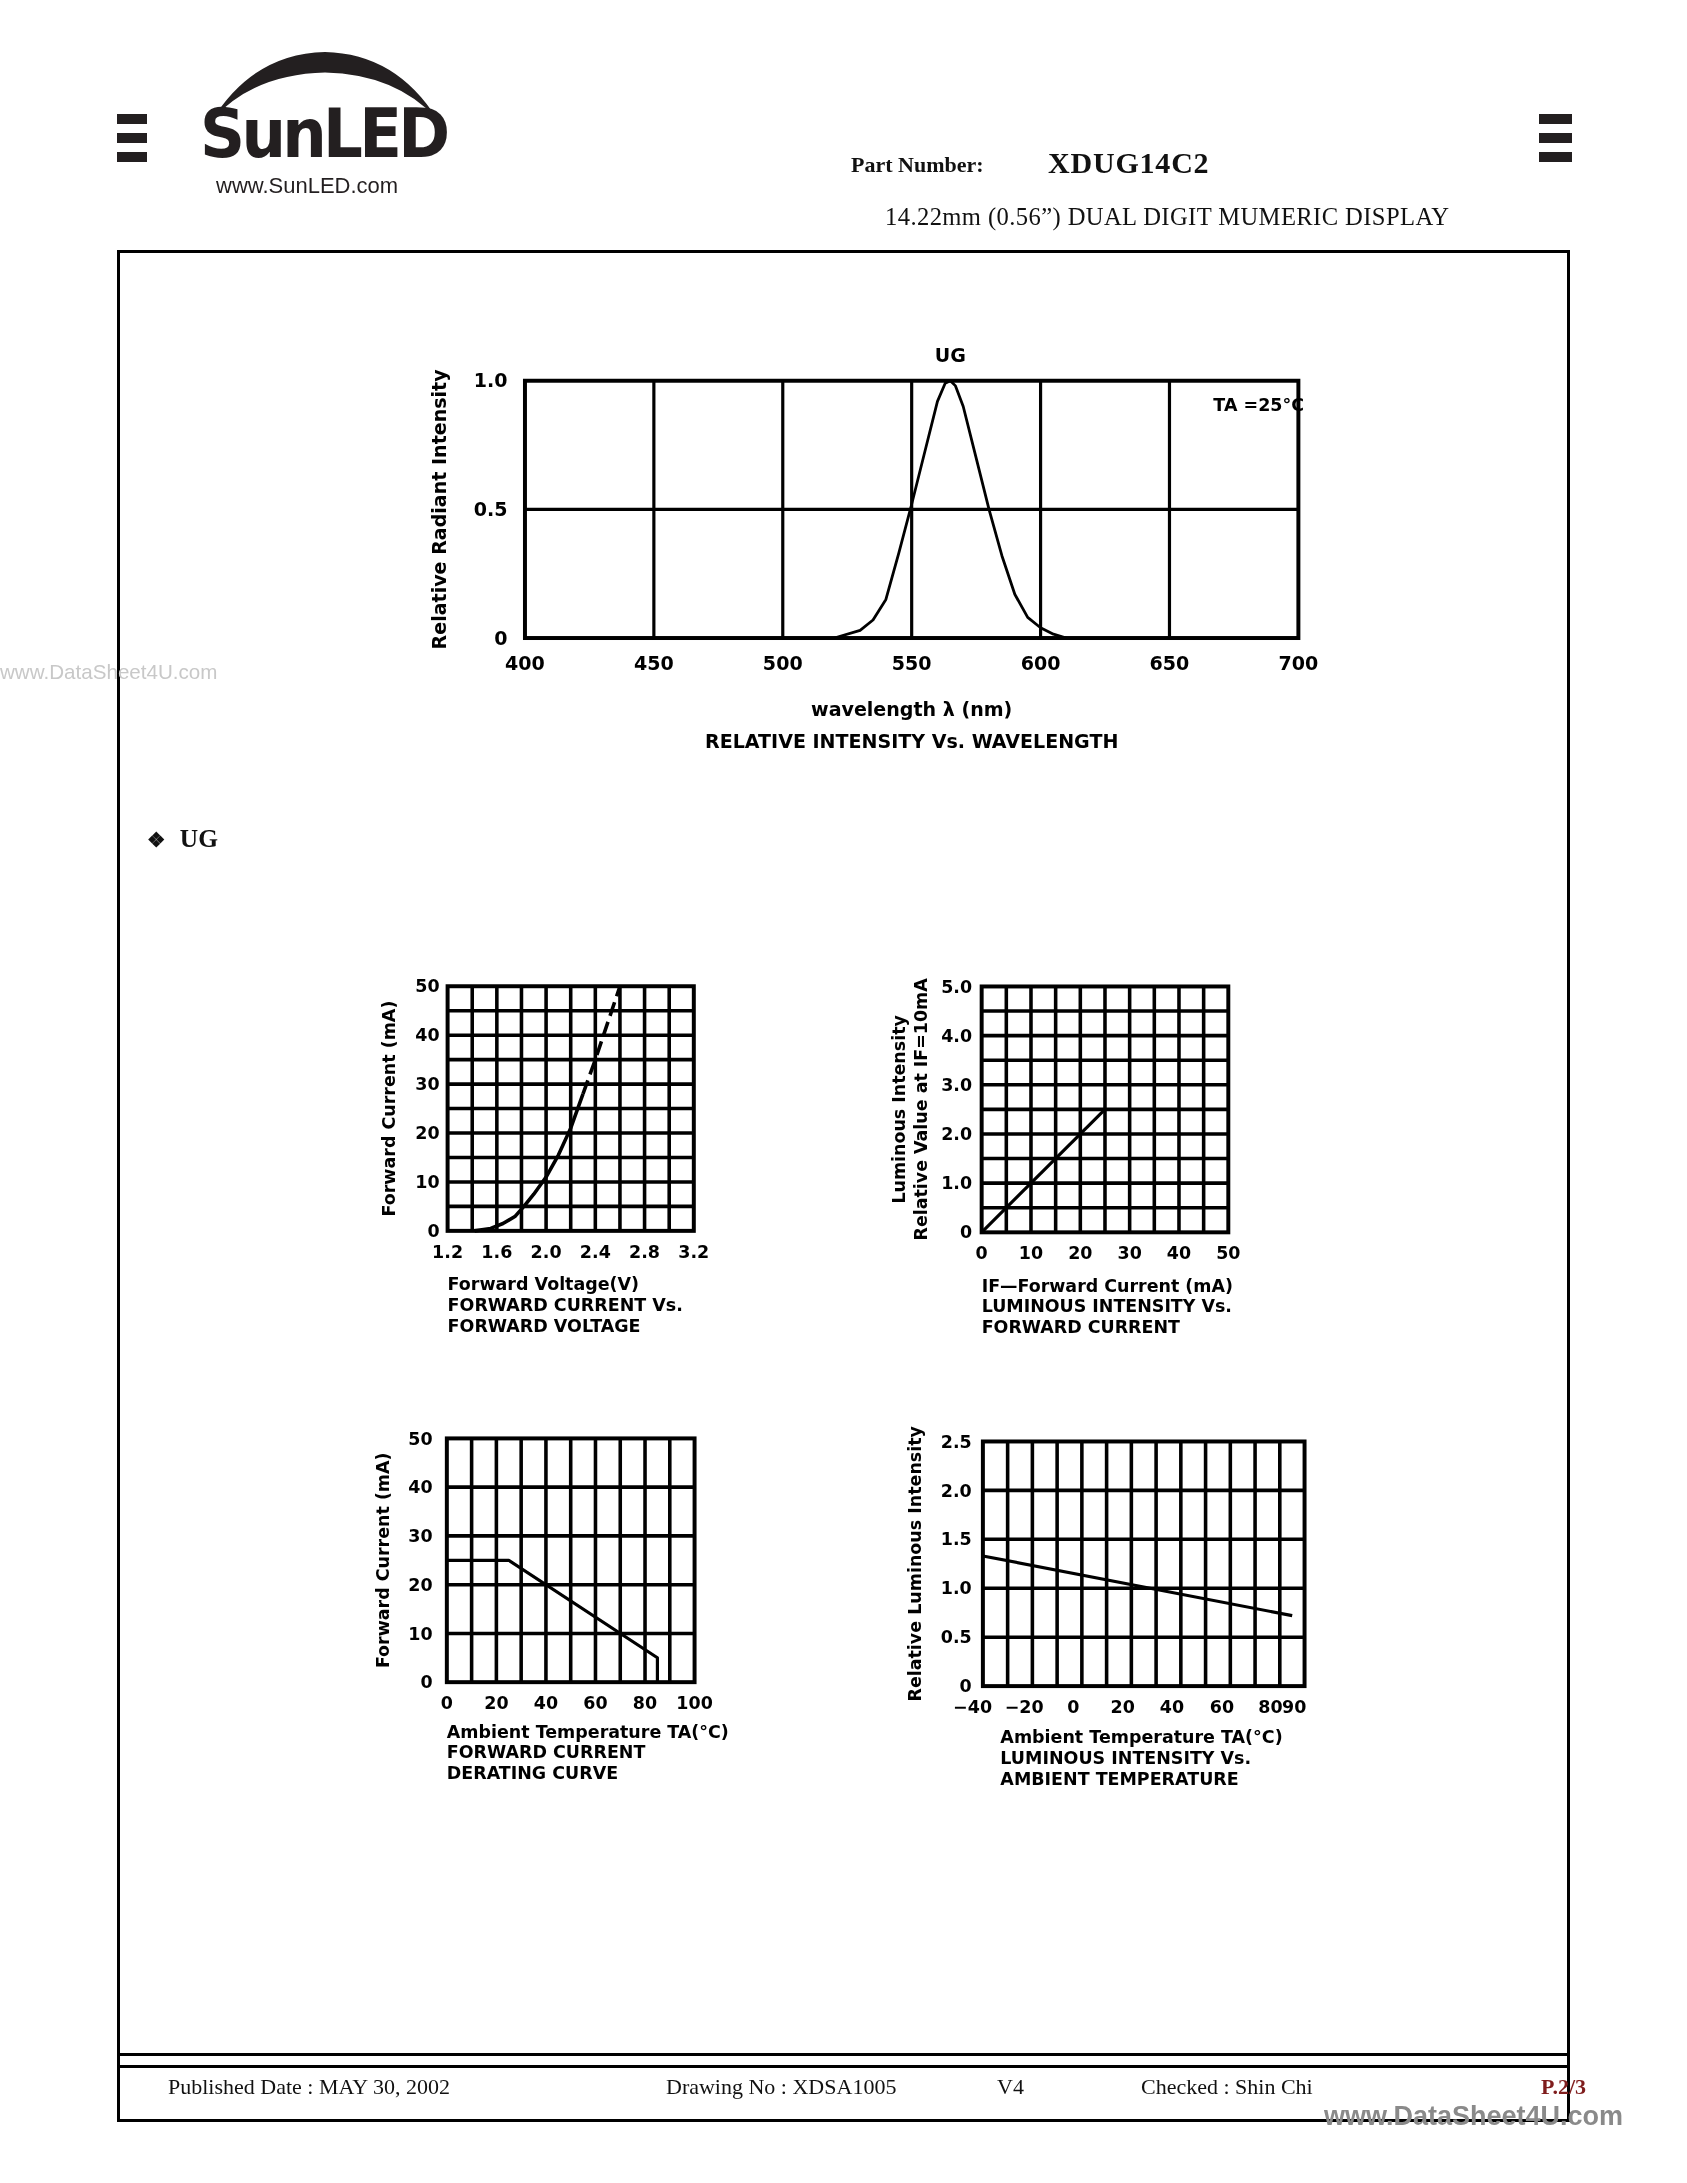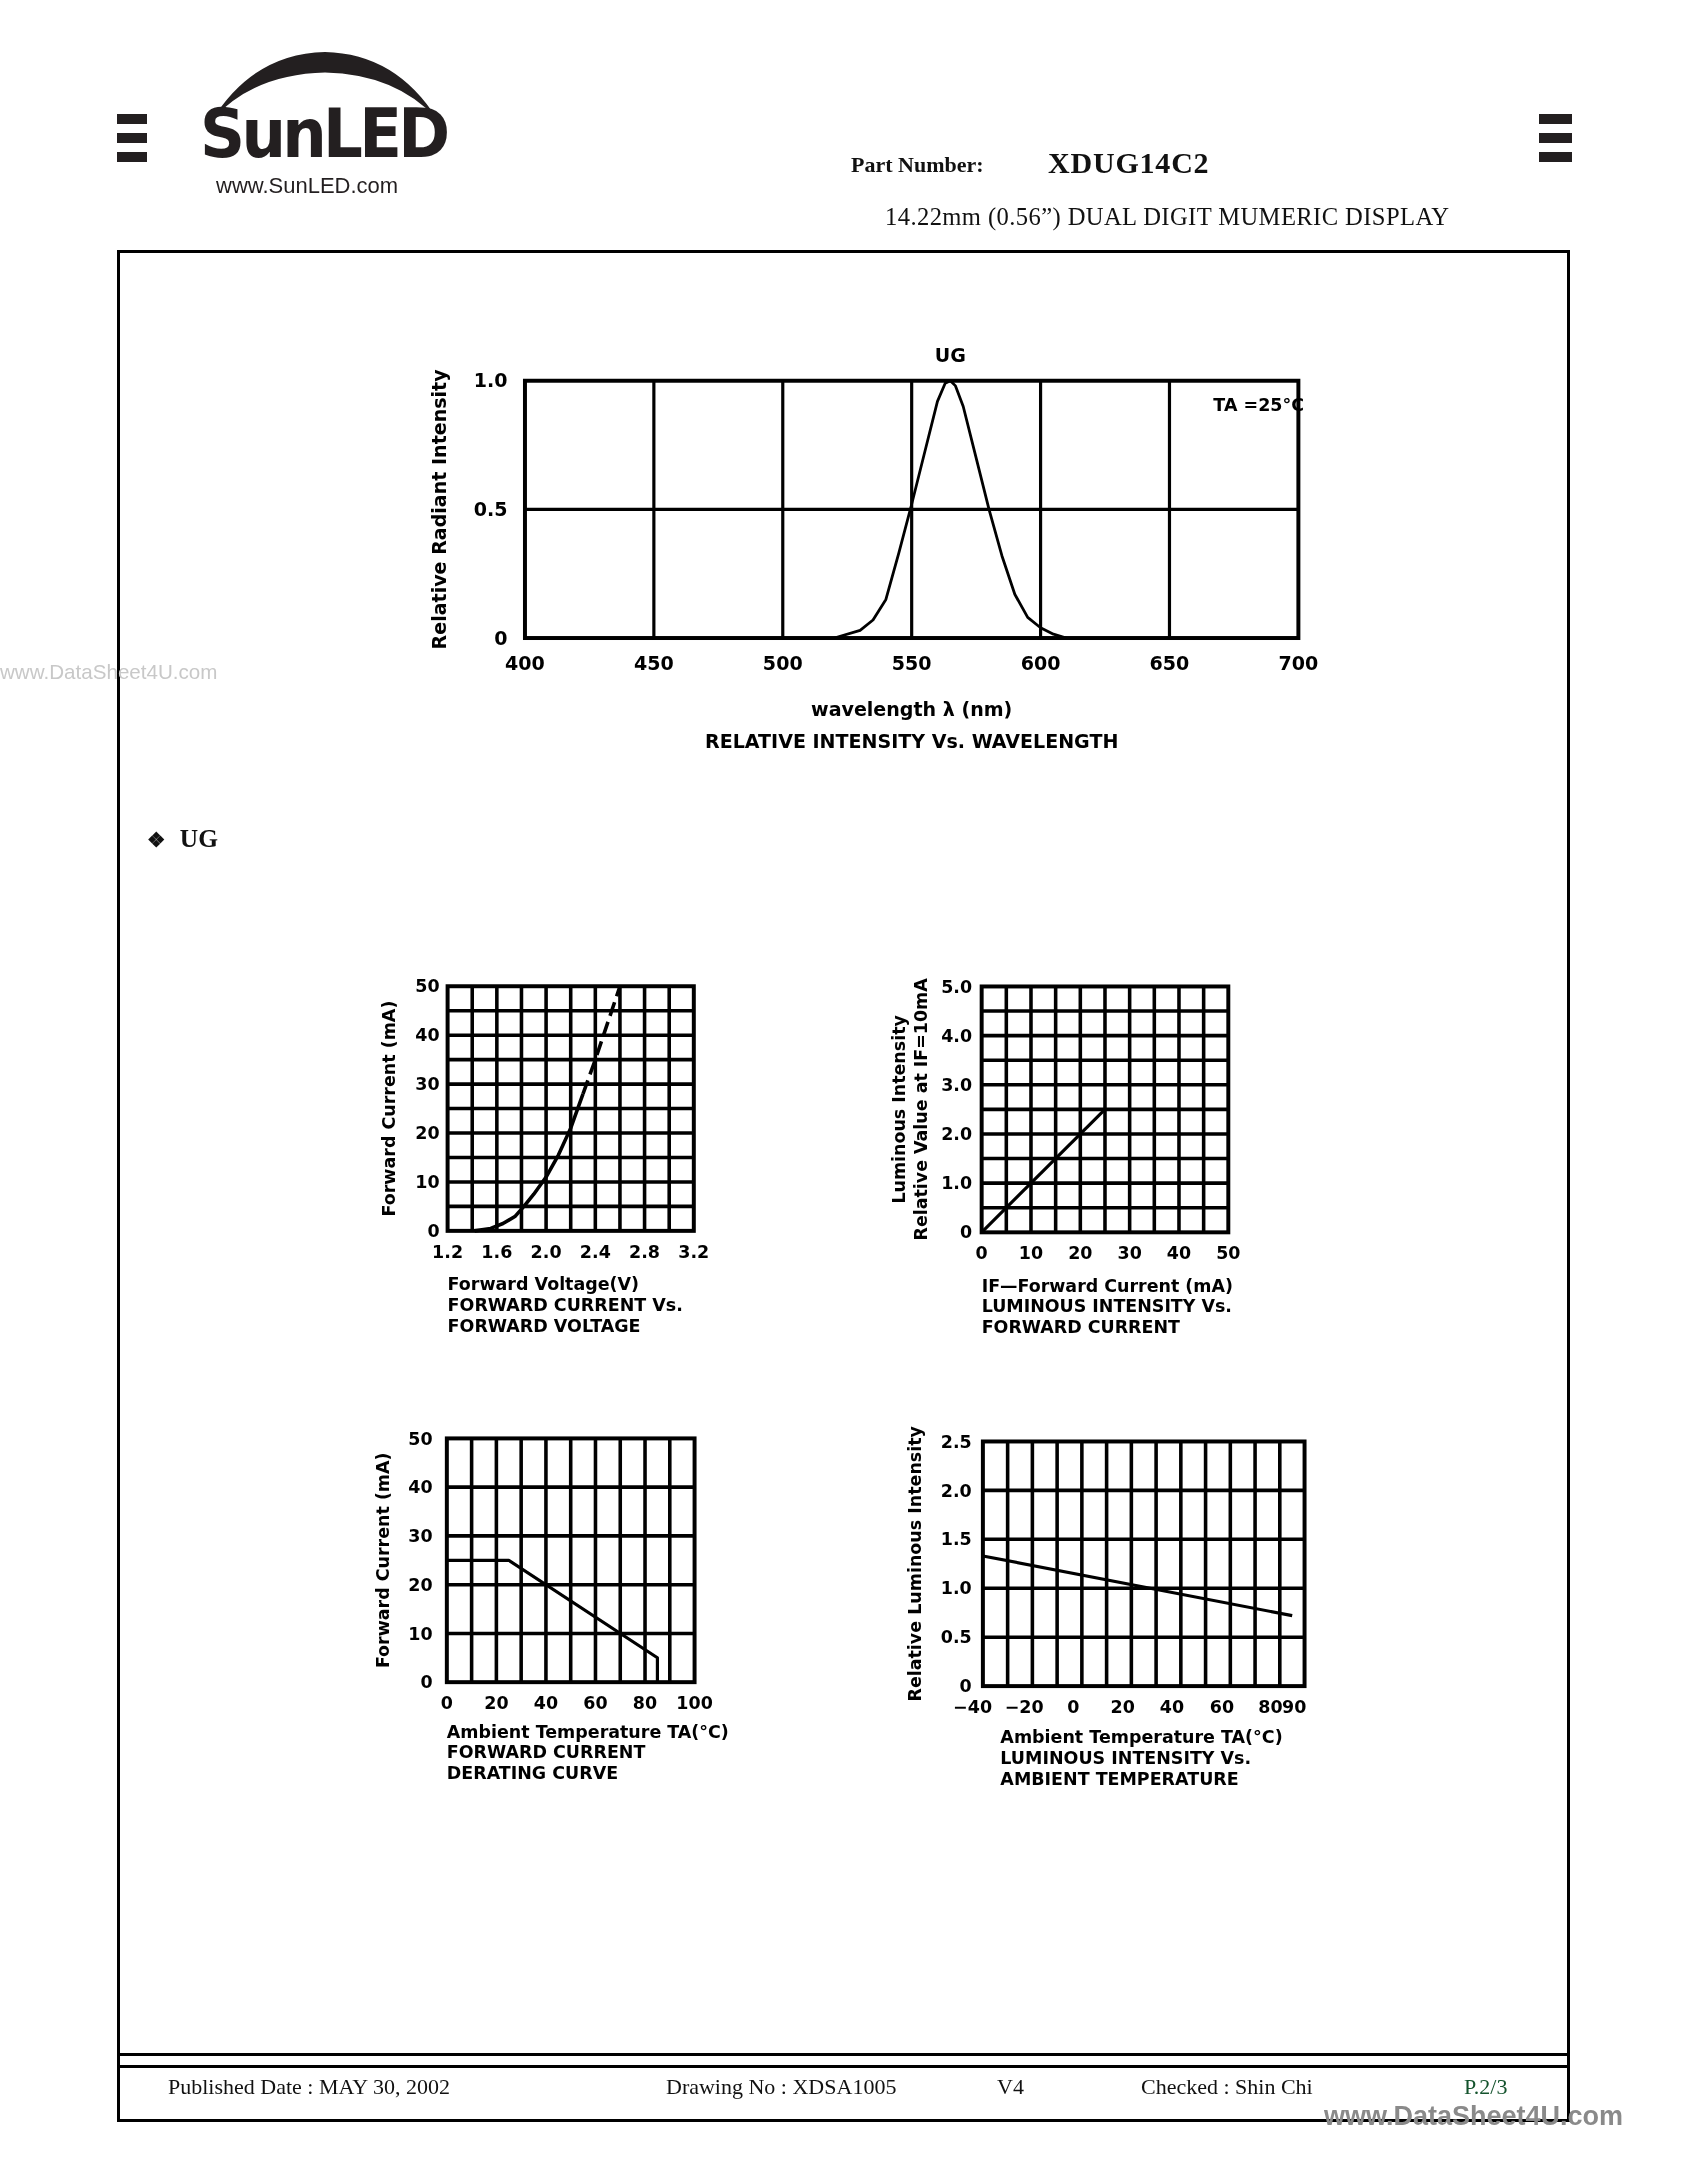--- a/index.html
+++ b/index.html
@@ -233,15 +233,15 @@
     <text x="30" y="210" font-size="22" text-anchor="middle" transform="rotate(-90 30 210)">Relative  Luminous  Intensity</text>
     <text x="130" y="436" font-size="22" text-anchor="start">Ambient  Temperature  TA(°C)</text>
     <text x="130" y="462" font-size="22" text-anchor="start">LUMINOUS  INTENSITY  Vs.</text>
     <text x="130" y="488" font-size="22" text-anchor="start">AMBIENT  TEMPERATURE</text>
   </svg>
 
 <div class="footer-text" style="left:168px;">Published Date : MAY  30, 2002</div>
 <div class="footer-text" style="left:622px;margin-left:44px;">Drawing No : XDSA1005</div>
 <div class="footer-text" style="left:997px;">V4</div>
 <div class="footer-text" style="left:1141px;">Checked : Shin  Chi</div>
-<div class="footer-text" style="left:1464px;color:#14532d;">P.2/3</div>
+<div class="footer-text" style="left:1541px;color:#7f1d1d;font-weight:bold;">P.2/3</div>
 <div class="wm" style="left:1324px;top:2063px;font-size:27px;font-weight:bold;color:#8a8a8a;">www.DataSheet4U.com</div>
 
 
 </body></html>

